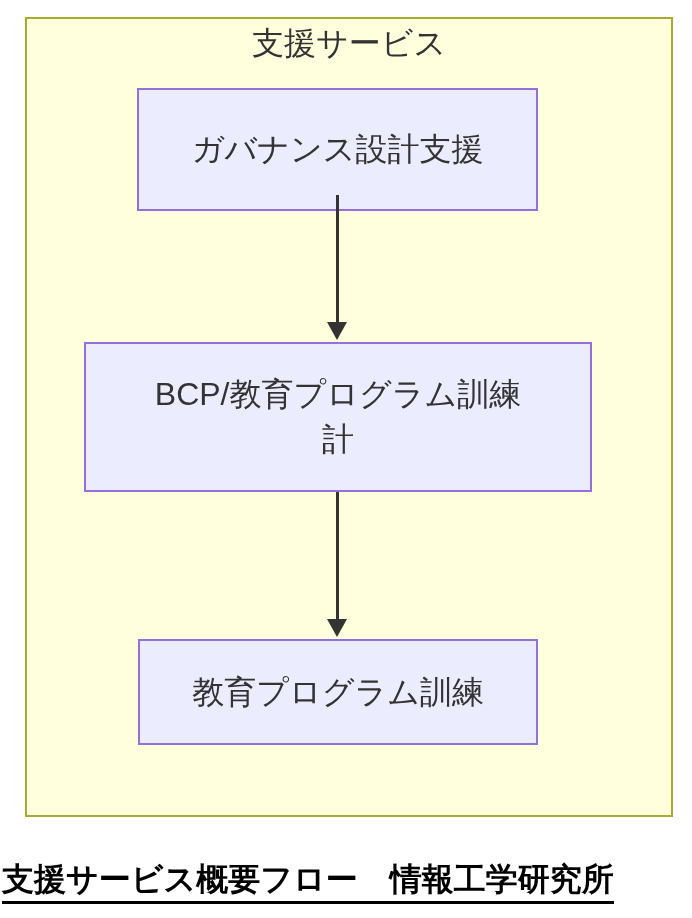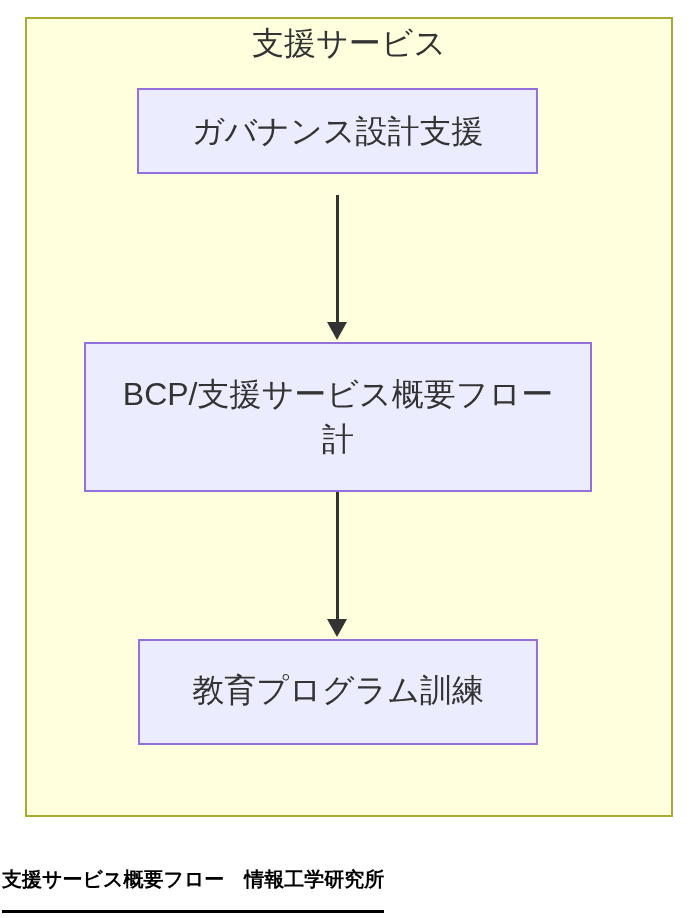--- a/index.html
+++ b/index.html
@@ -40,23 +40,23 @@
     border: 2.5px solid var(--node-stroke, #9370DB);
     display: flex;
     align-items: center;
     justify-content: center;
     text-align: center;
     font-size: 32px;
     line-height: 45px;
     color: var(--text, #333333);
     white-space: pre-line;
   }
-  .node-a { left: 137px; top: 88px;  width: 401px; height: 86px; }
+  .node-a { left: 137px; top: 88px;  width: 401px; height: 123px; }
   .node-b { left: 84px;  top: 342px; width: 508px; height: 150px; }
-  .node-c { left: 138px; top: 639px; width: 400px; height: 106px; font-family: Liberation Mono, monospace; }
+  .node-c { left: 138px; top: 639px; width: 400px; height: 106px; }
   .edge-line {
     position: absolute;
     left: 336px;
     width: 2.5px;
     background: var(--edge, #333333);
   }
   .edge-1 { top: 195px; height: 129px; }
   .edge-2 { top: 492px; height: 129px; }
   .arrowhead {
     position: absolute;
@@ -66,47 +66,47 @@
     border-right: 10px solid transparent;
     border-top: 18px solid var(--edge, #333333);
   }
   .arrow-1 { left: 327px; top: 322px; }
   .arrow-2 { left: 327px; top: 619px; }
   .caption {
     position: absolute;
     left: 2px;
     top: 860px;
     display: inline-block;
-    font-size: 20px;
+    font-size: 32px;
     font-weight: bold;
     line-height: 38px;
     color: var(--caption-text, #000000);
     border-bottom: 3px solid var(--caption-text, #000000);
-    padding-bottom: 12px;
+    padding-bottom: 3px;
     white-space: pre;
   }
 </style>
 </head>
 <body>
 
 <div class="page">
 
   <div class="cluster">
     <div class="cluster-title">支援サービス</div>
   </div>
 
   <div class="node node-a">
     <span>ガバナンス設計支援</span>
   </div>
 
   <div class="edge-line edge-1"></div>
   <div class="arrowhead arrow-1"></div>
 
   <div class="node node-b">
-    <span>BCP/支援サービス概要フロー
+    <span>BCP/教育プログラム訓練
 計</span>
   </div>
 
   <div class="edge-line edge-2"></div>
   <div class="arrowhead arrow-2"></div>
 
   <div class="node node-c">
     <span>教育プログラム訓練</span>
   </div>
 

